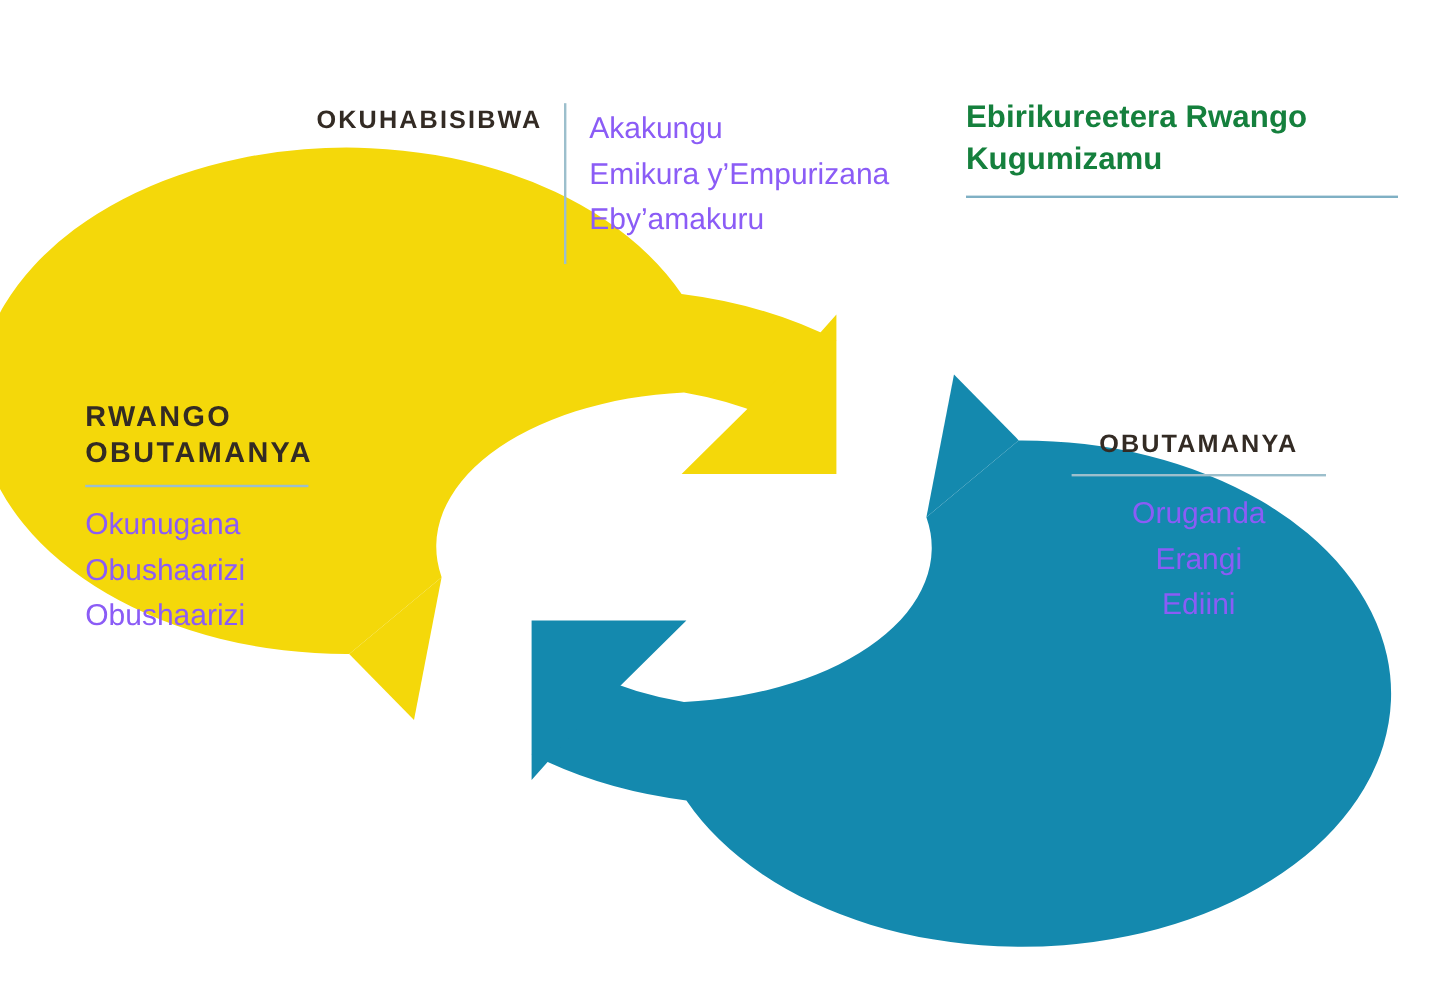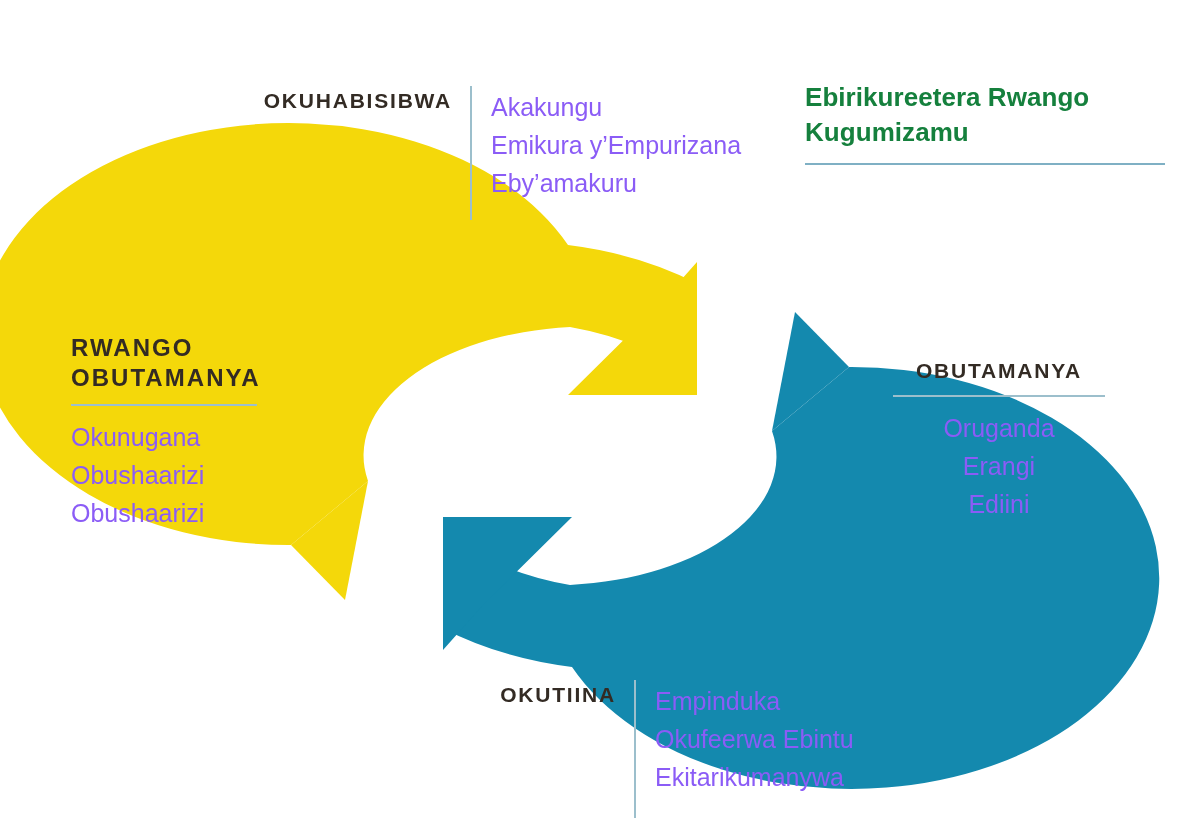--- a/index.html
+++ b/index.html
@@ -195,23 +195,14 @@
   <div id="block-right" class="block">
     <div class="heading">OBUTAMANYA</div>
     <div class="hrule"></div>
     <div class="items">
       <div>Oruganda</div>
       <div>Erangi</div>
       <div>Ediini</div>
     </div>
   </div>
 
-  <div id="block-bottom" class="block rule-vertical">
-    <div class="heading">OKUTIINA</div>
-    <div class="vrule"></div>
-    <div class="items">
-      <div>Empinduka</div>
-      <div>Okufeerwa Ebintu</div>
-      <div>Ekitarikumanywa</div>
-    </div>
-  </div>
 
 </div>
 
 </body></html>

